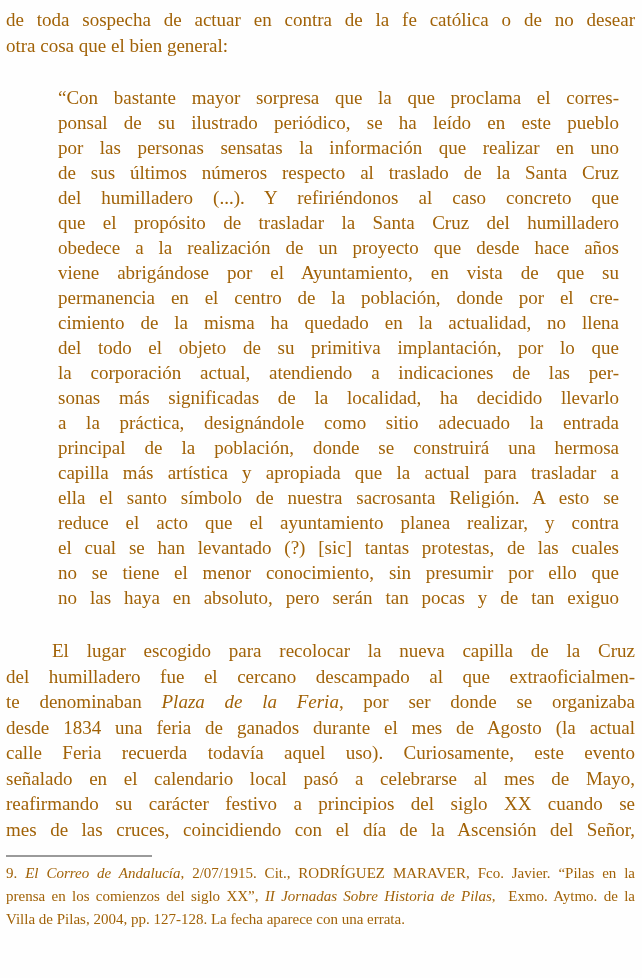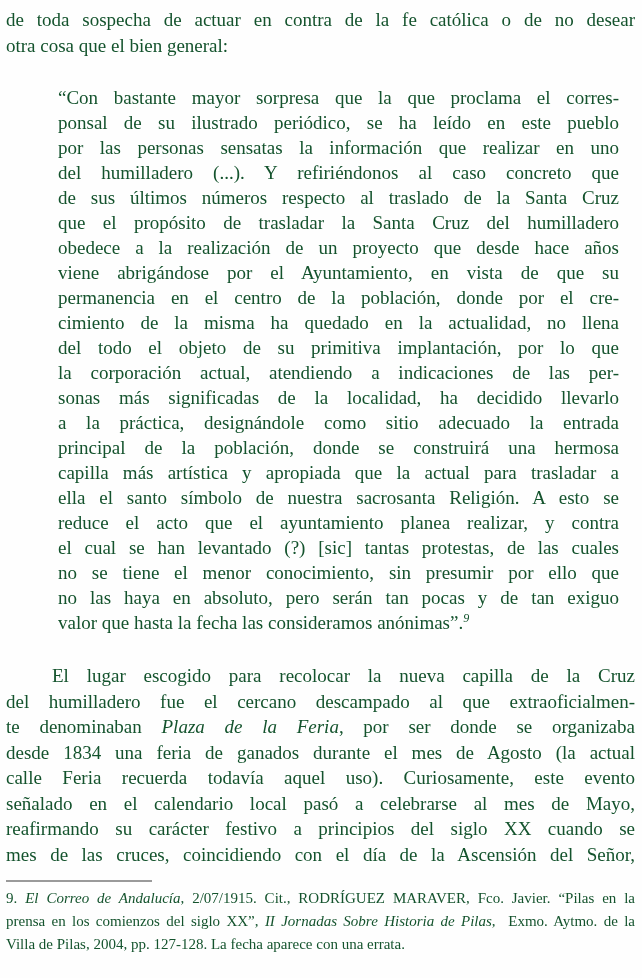--- a/index.html
+++ b/index.html
@@ -5,21 +5,21 @@
   html, body { margin: 0; padding: 0; }
   body {
     width: 642px; height: 978px;
     background: #ffffff;
     font-family: "Liberation Serif", serif;
   }
   .page {
     box-sizing: border-box;
     width: 642px; height: 978px;
     background: #fefefe;
-    color: #14532d;
+    color: #a16207;
     padding: 7px 7px 0 6px;
     overflow: hidden;
   }
   .ln {
     font-size: 19px;
     line-height: 25.5px;
     white-space: pre-wrap;
     text-justify: inter-word;
   }
   .ln.j {
@@ -57,39 +57,38 @@
 <main class="page">
   <section class="para-1">
       <div class="ln j"><span>de toda sospecha de actuar en contra de la fe católica o de no desear</span></div>
       <div class="ln"><span>otra cosa que el bien general:</span></div>
     </section>
 
   <blockquote class="quote" style="margin-right:16px;">
       <div class="ln j"><span>“Con bastante mayor sorpresa que la que proclama el corres-</span></div>
       <div class="ln j"><span>ponsal de su ilustrado periódico, se ha leído en este pueblo</span></div>
       <div class="ln j"><span>por las personas sensatas la información que realizar en uno</span></div>
+      <div class="ln j"><span>de sus últimos números respecto al traslado de la Santa Cruz</span></div>
       <div class="ln j"><span>del humilladero (...). Y refiriéndonos al caso concreto que</span></div>
-      <div class="ln j"><span>de sus últimos números respecto al traslado de la Santa Cruz</span></div>
       <div class="ln j"><span>que el propósito de trasladar la Santa Cruz del humilladero</span></div>
       <div class="ln j"><span>obedece a la realización de un proyecto que desde hace años</span></div>
       <div class="ln j"><span>viene abrigándose por el Ayuntamiento, en vista de que su</span></div>
       <div class="ln j"><span>permanencia en el centro de la población, donde por el cre-</span></div>
       <div class="ln j"><span>cimiento de la misma ha quedado en la actualidad, no llena</span></div>
       <div class="ln j"><span>del todo el objeto de su primitiva implantación, por lo que</span></div>
       <div class="ln j"><span>la corporación actual, atendiendo a indicaciones de las per-</span></div>
       <div class="ln j"><span>sonas más significadas de la localidad, ha decidido llevarlo</span></div>
       <div class="ln j"><span>a la práctica, designándole como sitio adecuado la entrada</span></div>
       <div class="ln j"><span>principal de la población, donde se construirá una hermosa</span></div>
       <div class="ln j"><span>capilla más artística y apropiada que la actual para trasladar a</span></div>
       <div class="ln j"><span>ella el santo símbolo de nuestra sacrosanta Religión. A esto se</span></div>
       <div class="ln j"><span>reduce el acto que el ayuntamiento planea realizar, y contra</span></div>
       <div class="ln j"><span>el cual se han levantado (?) [sic] tantas protestas, de las cuales</span></div>
       <div class="ln j"><span>no se tiene el menor conocimiento, sin presumir por ello que</span></div>
       <div class="ln j"><span>no las haya en absoluto, pero serán tan pocas y de tan exiguo</span></div>
-      <div class="ln"><span>valor que hasta la fecha las consideramos anónimas”.</span><span class="i sup">9</span></div>
     </blockquote>
 
   <section class="para-2">
       <div class="ln j ind"><span>El lugar escogido para recolocar la nueva capilla de la Cruz</span></div>
       <div class="ln j"><span>del humilladero fue el cercano descampado al que extraoficialmen-</span></div>
       <div class="ln j"><span>te denominaban </span><span class="i">Plaza de la Feria</span><span>, por ser donde se organizaba</span></div>
       <div class="ln j"><span>desde 1834 una feria de ganados durante el mes de Agosto (la actual</span></div>
       <div class="ln j"><span>calle Feria recuerda todavía aquel uso). Curiosamente, este evento</span></div>
       <div class="ln j"><span>señalado en el calendario local pasó a celebrarse al mes de Mayo,</span></div>
       <div class="ln j"><span>reafirmando su carácter festivo a principios del siglo XX cuando se</span></div>

